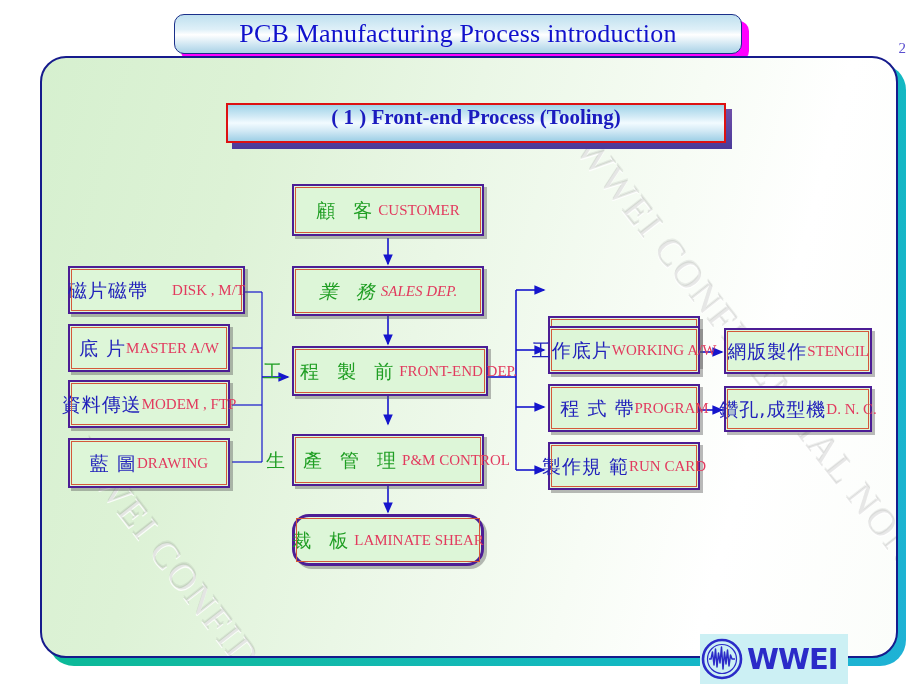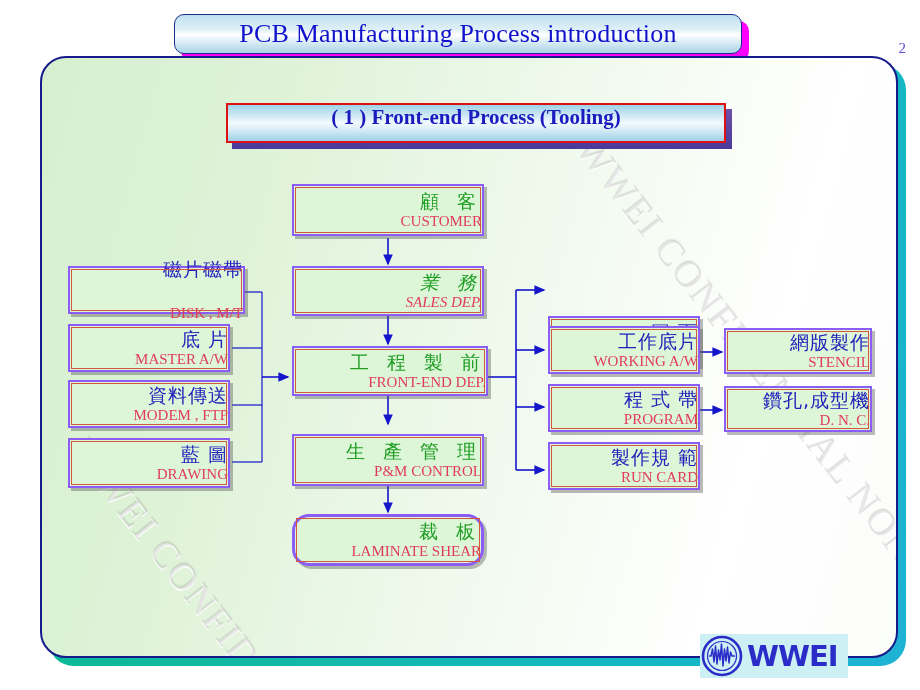--- a/index.html
+++ b/index.html
@@ -114,25 +114,24 @@
     font-size: 21px;
     font-weight: bold;
     white-space: nowrap;
   }
 
   
   .node {
     position: absolute;
     box-sizing: border-box;
     background: #ddf6d8;
-    border: 2px solid #8b5cf6;
+    border: 2px solid #4c1d95;
     box-shadow: 3px 3px 0 rgba(90,90,90,0.42);
     display: flex;
-    flex-direction: column;
-    align-items: flex-end;
+    align-items: center;
     justify-content: center;
     line-height: 1.08;
   }
   .node .cn {
     font-size: 19px;
     letter-spacing: 1px;
     white-space: nowrap;
     font-family: "DejaVu Sans", "Liberation Sans", sans-serif;
   }
   .node .en {
@@ -161,21 +160,21 @@
     position: absolute;
     left: 0; top: 0;
     width: 920px; height: 690px;
     pointer-events: none;
   }
 
   
   #logo {
     position: absolute;
     left: 700px; top: 634px;
-    width: 148px; height: 44px;
+    width: 148px; height: 50px;
     background: #ccf0f4;
     display: flex;
     align-items: center;
     gap: 3px;
   }
   #logo-mark { width: 44px; height: 44px; flex: none; }
   #logo-text {
     color: #2b2bc8;
     font-size: 29px;
     font-weight: bold;

